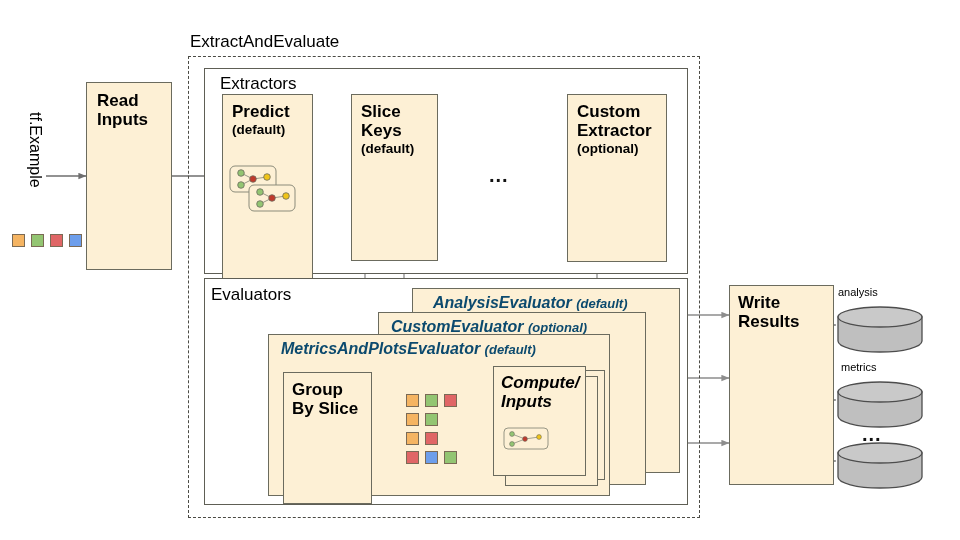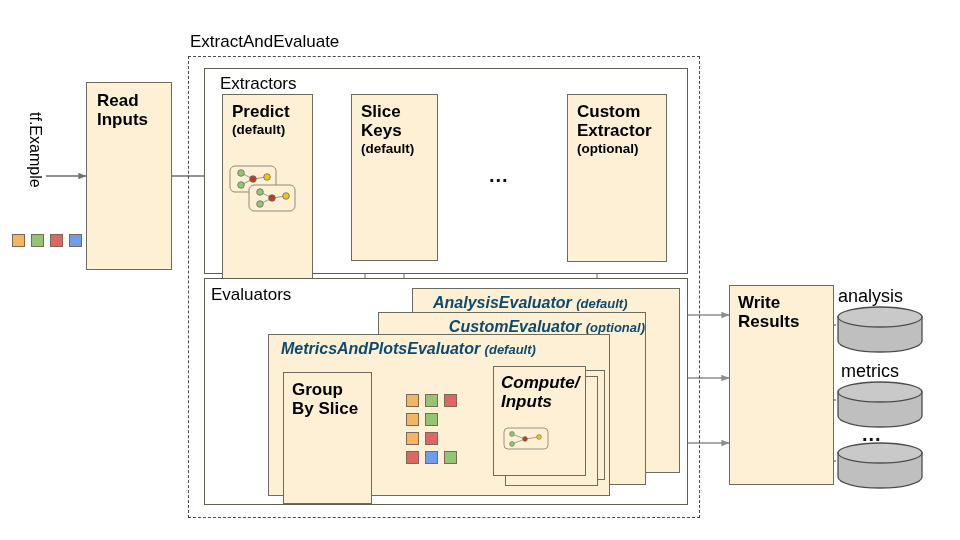--- a/index.html
+++ b/index.html
@@ -52,21 +52,21 @@
     font-weight: bold;
     font-size: 16px;
     white-space: nowrap;
     color: #0c4a6e;
     font-style: italic;
   }
   .eval-title .sub {
     font-size: 13px;
   }
   .plain-lbl {
-    font-size: 18px;
+    font-size: 11px;
     font-weight: normal;
     color: #000;
     white-space: nowrap;
   }
   .dots {
     font-weight: bold;
     font-size: 20px;
     letter-spacing: 1px;
     color: #111;
     line-height: 1;
@@ -253,21 +253,21 @@
   <div class="abs group-title" style="left:211px; top:285px;">Evaluators</div>
 
   <div class="abs yellow-box" style="left:412px; top:288px; width:268px; height:185px;">
     <div class="eval-title" style="padding:5px 0 0 20px;">
       <span>AnalysisEvaluator</span>
       <span class="sub">(default)</span>
     </div>
   </div>
 
   <div class="abs yellow-box" style="left:378px; top:312px; width:268px; height:173px;">
-    <div class="eval-title" style="padding:5px 0 0 12px;text-align:right;">
+    <div class="eval-title" style="padding:5px 0 0 12px;">
       <span>CustomEvaluator</span>
       <span class="sub">(optional)</span>
     </div>
   </div>
 
   <div class="abs yellow-box" style="left:268px; top:334px; width:342px; height:162px;">
     <div class="eval-title" style="padding:5px 0 0 12px;">
       <span>MetricsAndPlotsEvaluator</span>
       <span class="sub">(default)</span>
     </div>

